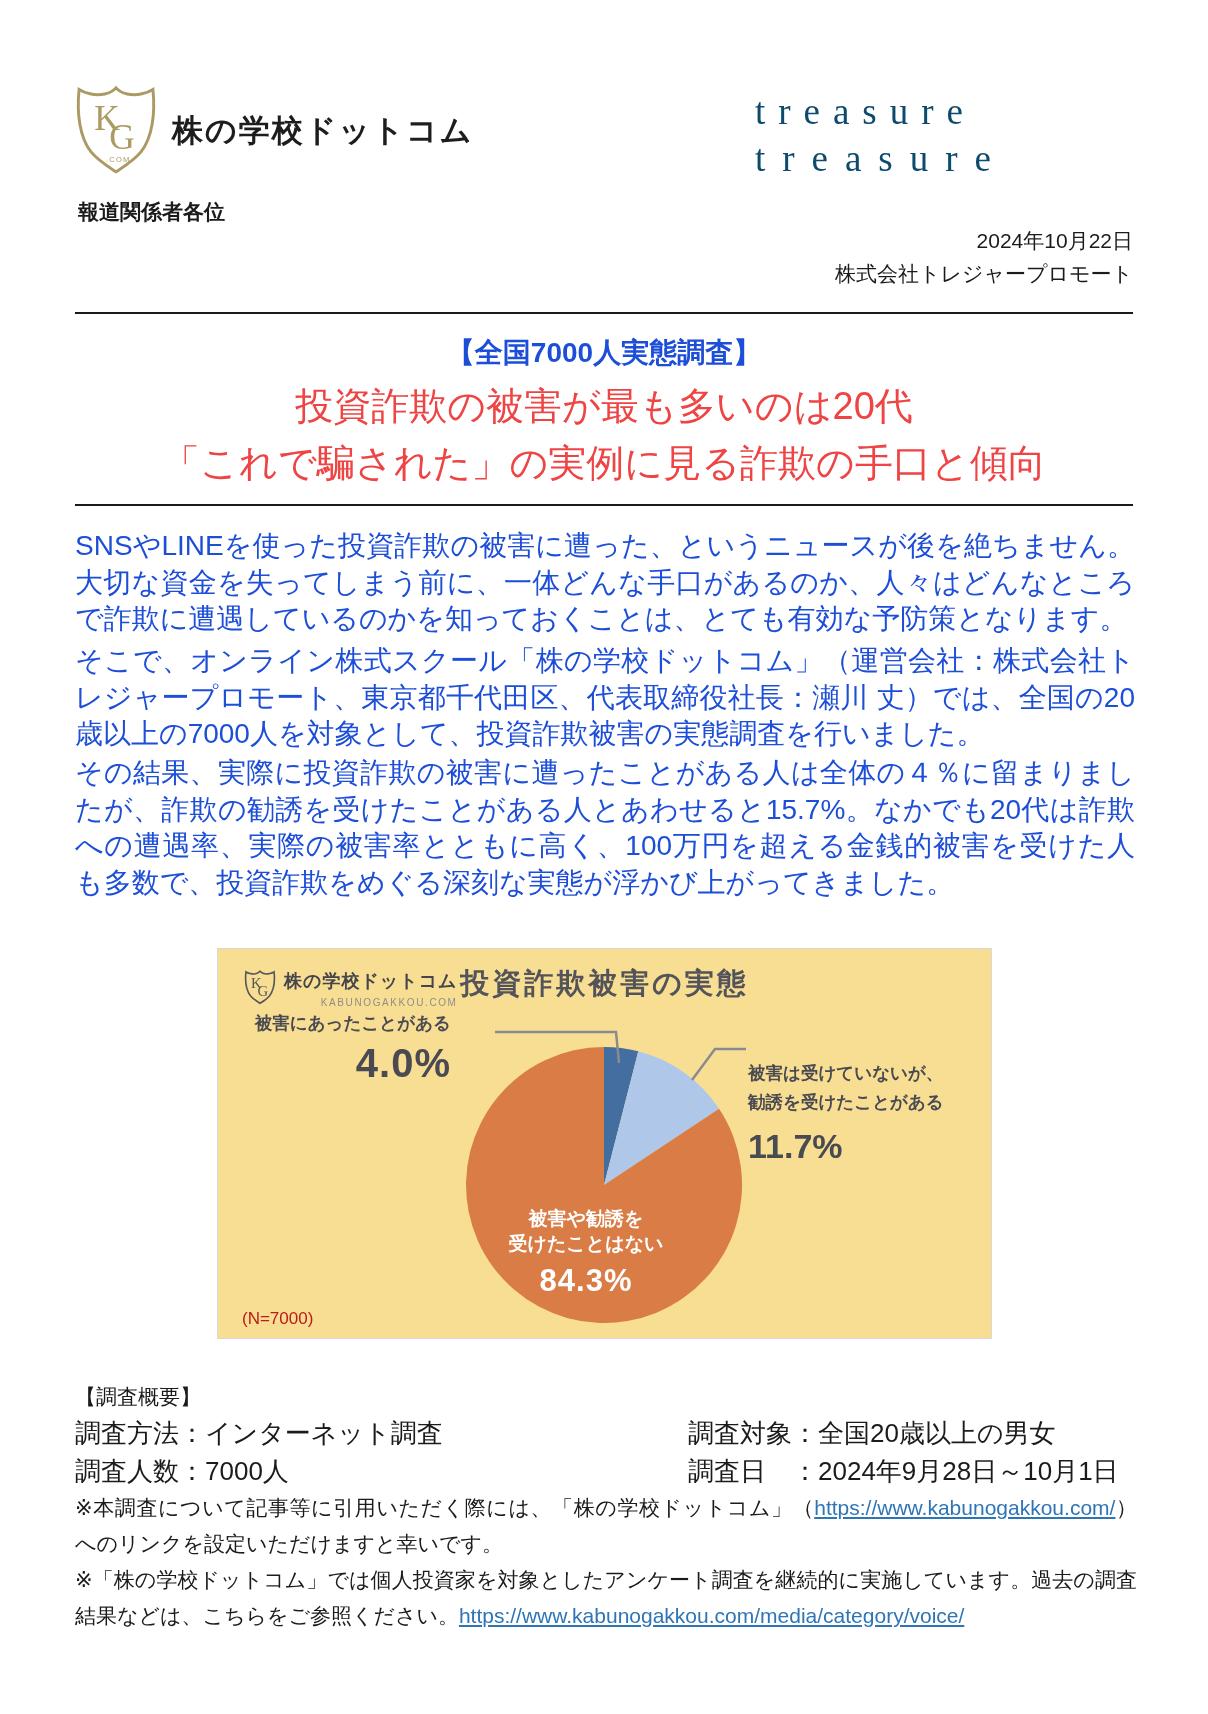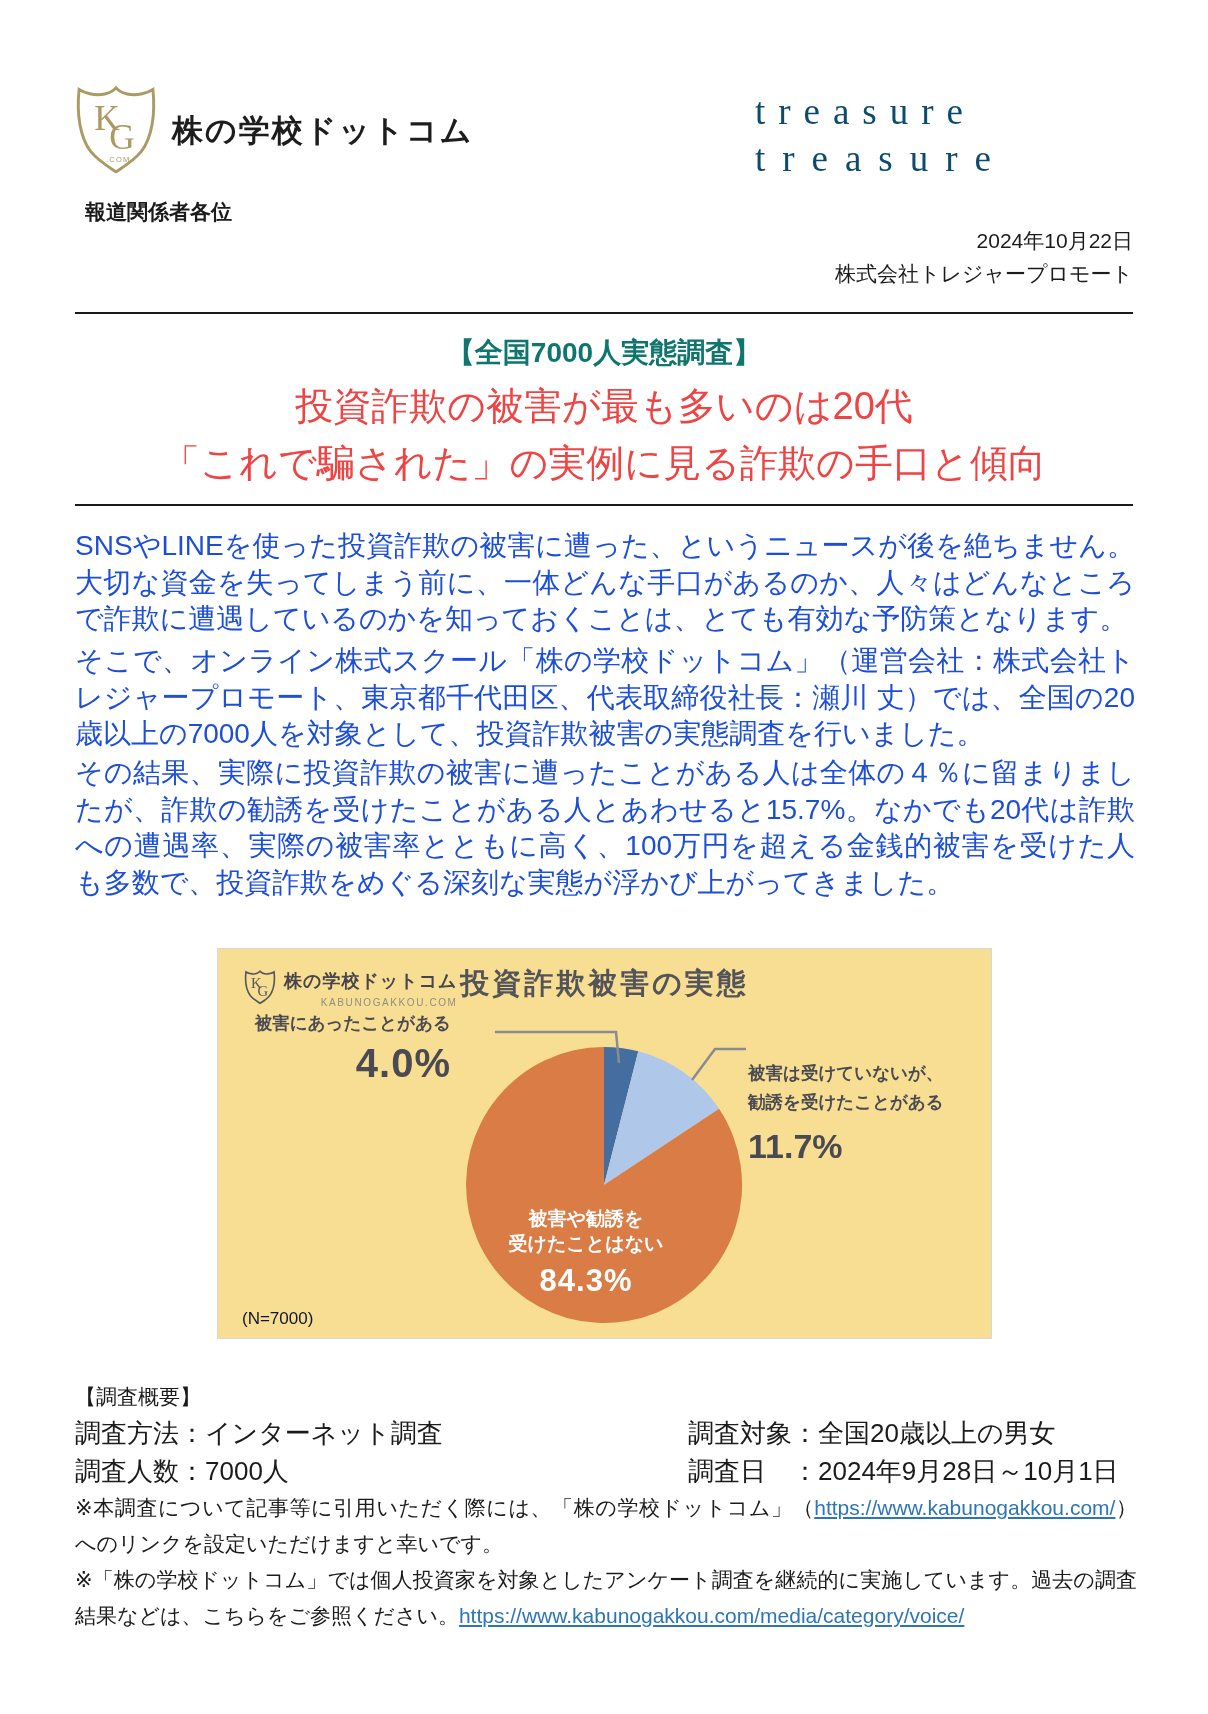--- a/index.html
+++ b/index.html
@@ -7,27 +7,27 @@
   body { font-family:"Liberation Sans","DejaVu Sans",sans-serif; color:#1b1b1b; }
   .page { position:relative; width:1208px; height:1714px; background:#ffffff; overflow:hidden; }
 
   
   .brand-logo { position:absolute; left:74px; top:82px; display:flex; align-items:center; gap:14px; }
   .brand-name { font-size:31px; font-weight:bold; color:#1d1d1d; letter-spacing:2px; }
   .partner-logo { position:absolute; top:88px; right:200px; text-align:left;
     font-family:"Liberation Serif","DejaVu Serif",serif; color:#0c4a6e; font-size:37px; line-height:47px; }
   .partner-logo .l1 { letter-spacing:13px; }
   .partner-logo .l2 { letter-spacing:17px; }
-  .recipient { position:absolute; left:85px; top:198px; font-size:21px; font-weight:bold; }
+  .recipient { position:absolute; left:78px; top:198px; font-size:21px; font-weight:bold; }
   .dateblock { position:absolute; right:75px; top:224px; text-align:right; font-size:21px; line-height:33px; }
 
   .hr { position:absolute; left:75px; right:75px; border-top:2px solid #1a1a1a; }
   .hr1 { top:312px; } .hr2 { top:504px; }
 
-  .kicker { position:absolute; left:0; right:0; top:334px; text-align:center; font-size:28px; font-weight:bold; color:#0f766e; }
+  .kicker { position:absolute; left:0; right:0; top:334px; text-align:center; font-size:28px; font-weight:bold; color:#1d4ed8; }
   .main-title { position:absolute; left:0; right:0; top:378px; text-align:center; font-size:38px; font-weight:normal; color:#ef4444; line-height:57px; }
 
   .para { position:absolute; left:75px; width:1060px; font-size:28px; line-height:36.5px; color:#1d4ed8; text-align:justify; }
   .p1 { top:528px; } .p2 { top:643px; } .p3 { top:755px; }
 
   
   .chart-box { position:absolute; left:217px; top:948px; width:775px; height:391px;
     background:#F8DE93; border:1px solid #d8d8d8; }
   .chart-box .pie-svg { position:absolute; left:0; top:0; }
   .chart-logo { position:absolute; left:26px; top:20px; display:flex; align-items:flex-start; gap:8px; }
@@ -38,21 +38,21 @@
     font-size:29px; font-weight:bold; color:#53545a; letter-spacing:3px; }
   .lbl-victim { position:absolute; right:540px; top:62px; text-align:right; color:#4a4b52; white-space:nowrap; }
   .lbl-victim .t { font-size:17.5px; font-weight:bold; }
   .lbl-victim .v { font-size:40px; font-weight:bold; margin-top:6px; letter-spacing:1px; }
   .lbl-solicited { position:absolute; left:530px; top:110px; color:#4a4b52; white-space:nowrap; }
   .lbl-solicited .t { font-size:17.5px; font-weight:bold; line-height:29px; }
   .lbl-solicited .v { font-size:34px; font-weight:bold; margin-top:10px; }
   .lbl-none { position:absolute; left:218px; top:257px; width:300px; text-align:center; color:#ffffff; }
   .lbl-none .t { font-size:19px; font-weight:bold; line-height:25px; }
   .lbl-none .v { font-size:31px; font-weight:bold; margin-top:7px; letter-spacing:1px; }
-  .chart-note { position:absolute; left:24px; bottom:9px; font-size:17px; color:#0f172a; }
+  .chart-note { position:absolute; left:24px; bottom:9px; font-size:17px; color:#b91c1c; }
 
   
   .survey-heading { position:absolute; left:75px; top:1383px; font-size:21px; }
   .survey-col { position:absolute; font-size:26px; line-height:38px; }
   .survey-col.c1 { left:75px; top:1414px; }
   .survey-col.c2 { left:688px; top:1414px; }
 
   
   .footnotes { position:absolute; left:75px; top:1490px; width:1062px; font-size:21px; line-height:36px; text-align:justify; }
   .footnotes a { color:#2e75b6; text-decoration:underline; }

